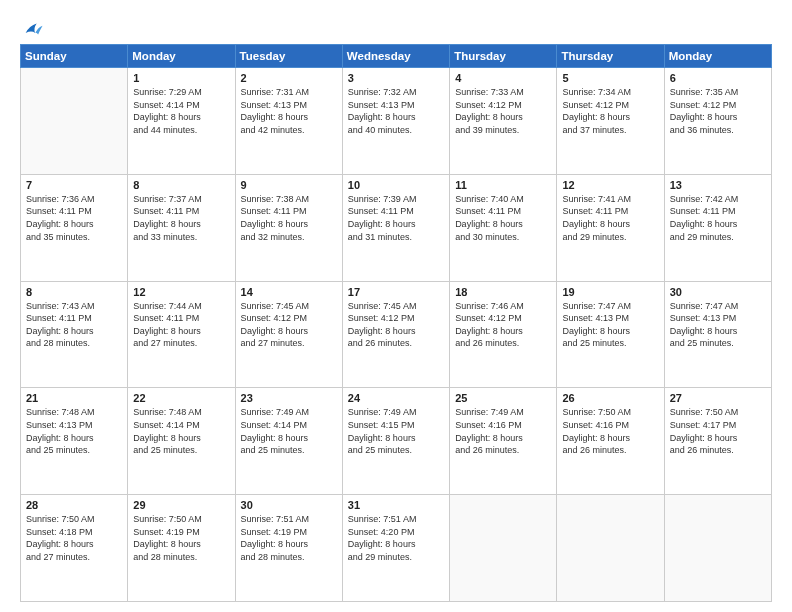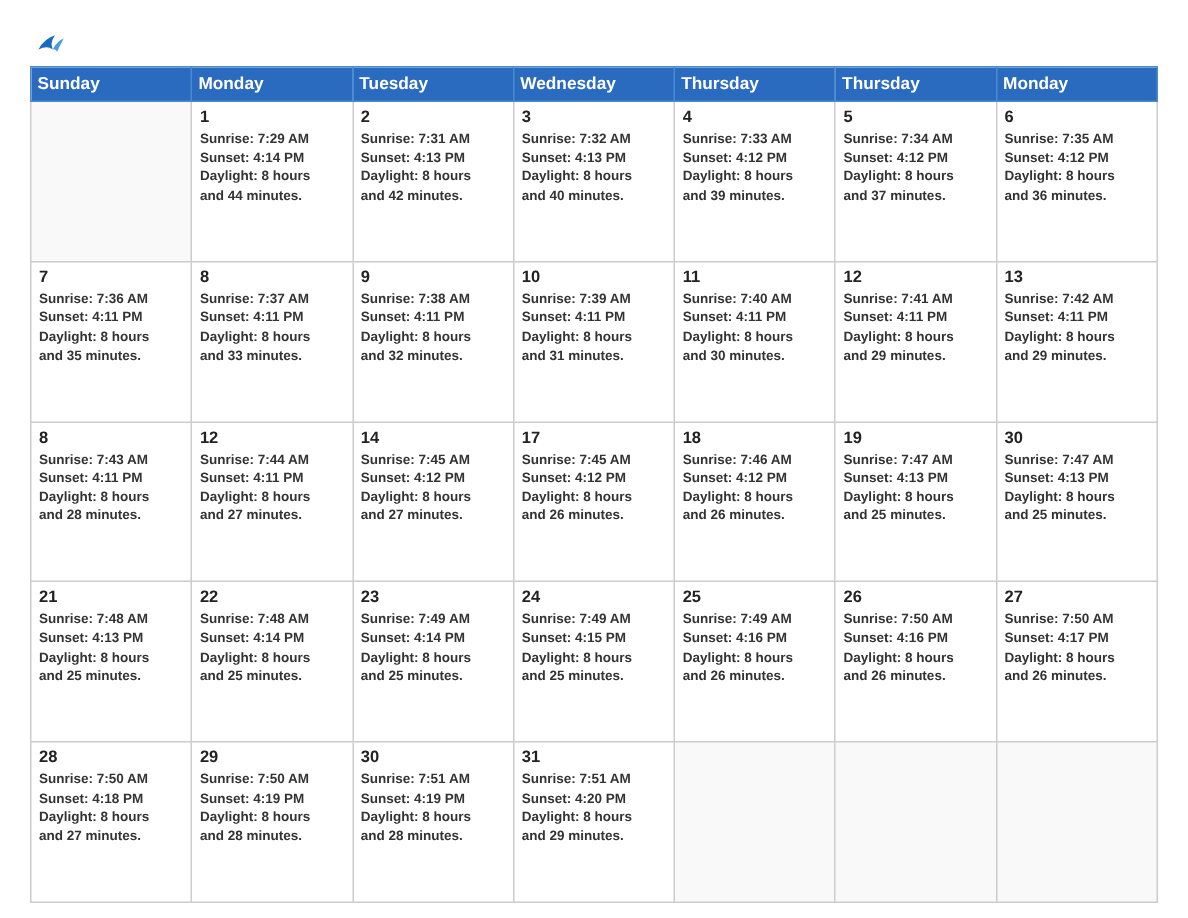--- a/index.html
+++ b/index.html
@@ -83,21 +83,20 @@
       font-size: 11px;
       font-weight: bold;
       color: #222;
       display: block;
       margin-bottom: 2px;
     }
     .day-info {
       font-size: 9px;
       color: #333;
       line-height: 1.4;
-      font-weight: bold;
     }
     tr.week-row td {
       height: 88px;
     }
   </style>
 </head>
 <body>
 
 <div class="page">
   <div class="header">

